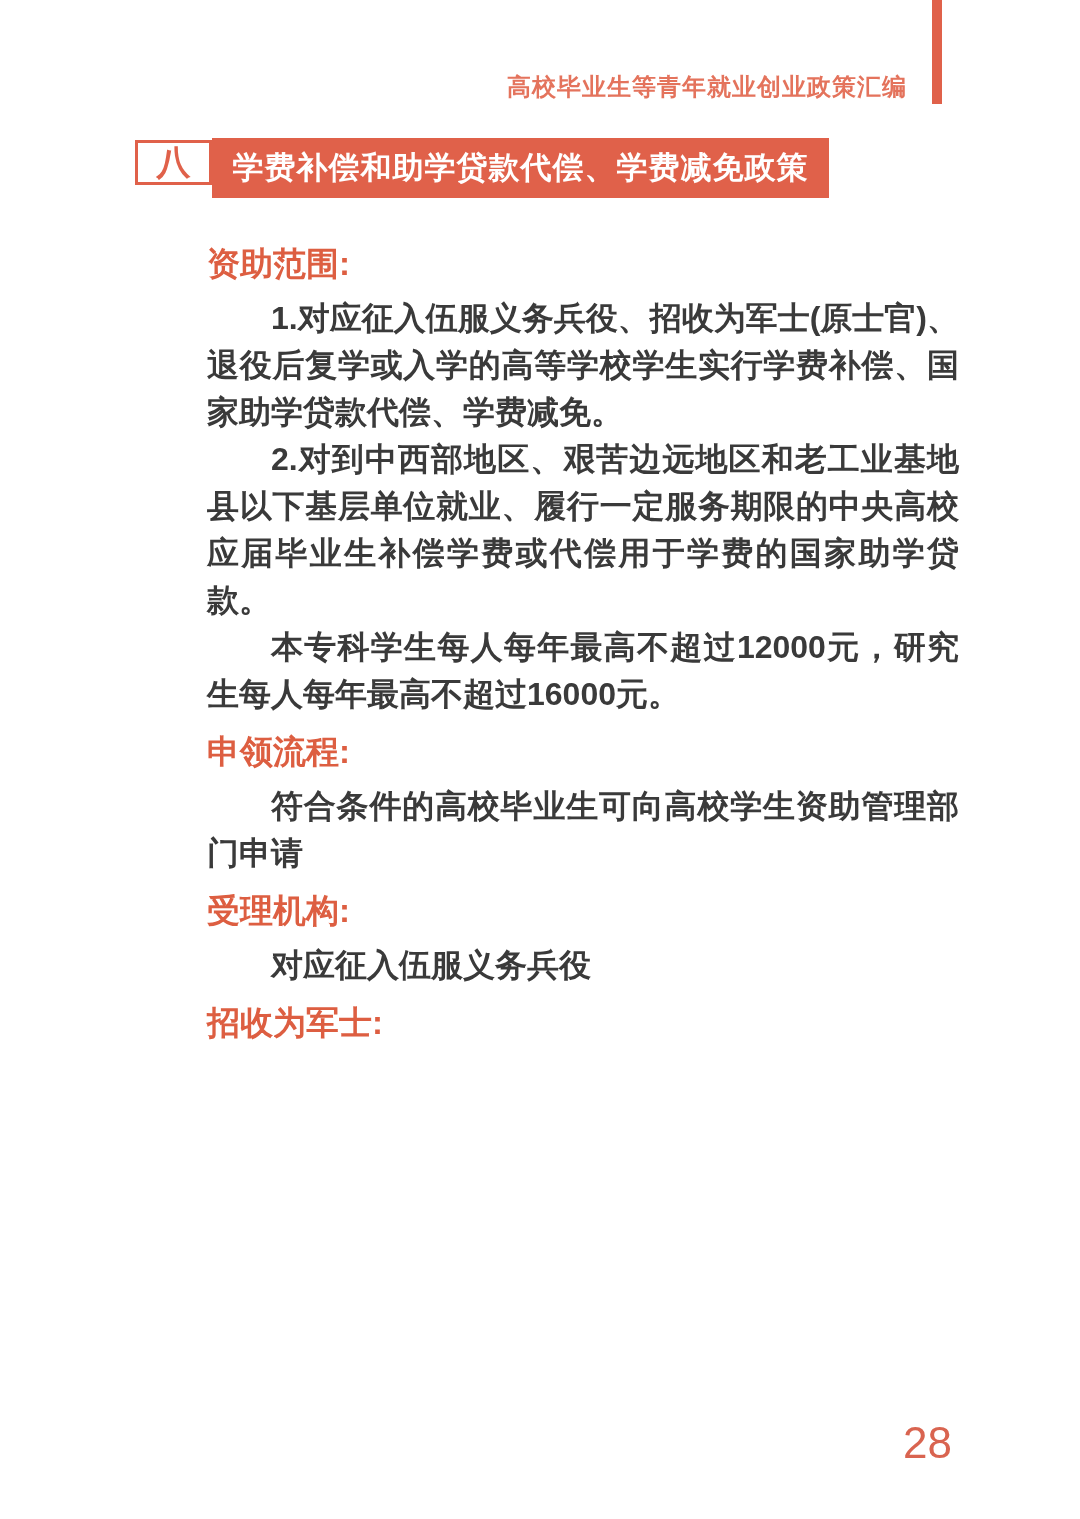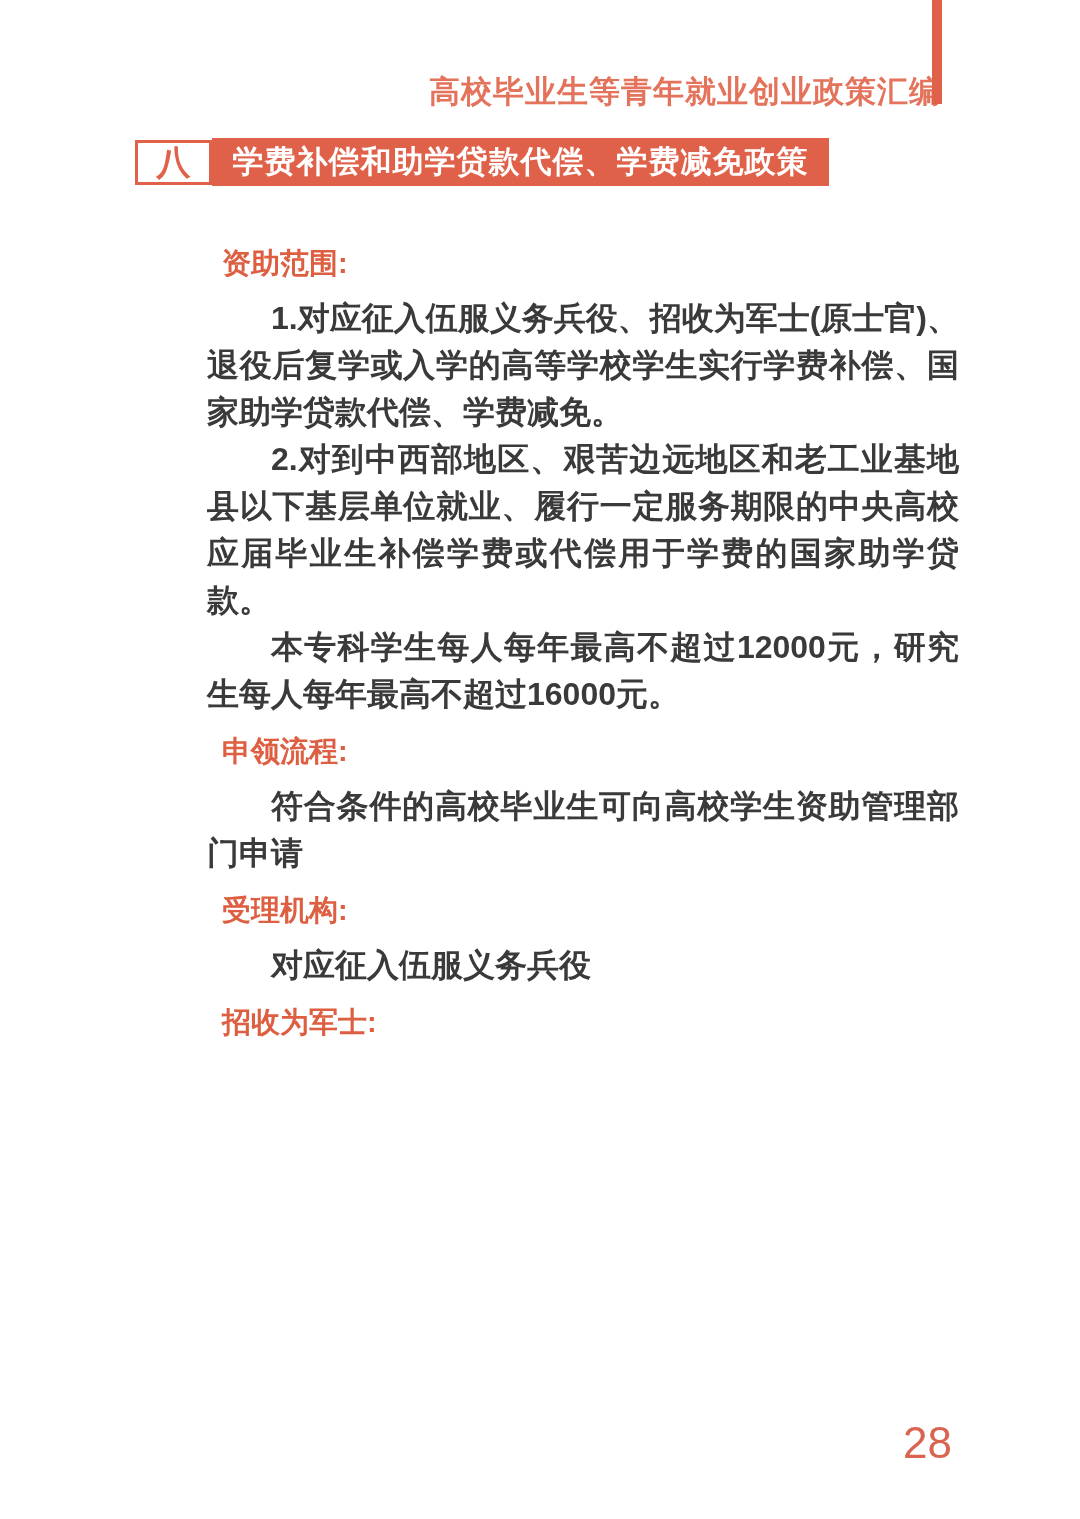--- a/index.html
+++ b/index.html
@@ -13,22 +13,22 @@
   body{font-family:"Liberation Sans","DejaVu Sans",sans-serif;}
   .page{
     position:relative;
     width:1080px;height:1519px;
     background:#ffffff;
     overflow:hidden;
   }
   
   .running-title{
     position:absolute;
-    top:71px;right:139px;
-    font-size:31px;font-weight:bold;
+    top:71px;right:173px;
+    font-size:24px;font-weight:bold;
     color:var(--header-title);
     letter-spacing:1px;
     white-space:nowrap;
   }
   .header-accent-bar{
     position:absolute;
     left:932px;top:0;
     width:10px;height:104px;
     background:var(--accent);
   }
@@ -40,38 +40,38 @@
     box-sizing:border-box;
     border:3px solid var(--accent);
     background:#ffffff;
     display:flex;align-items:center;justify-content:center;
     font-size:34px;font-weight:bold;
     color:var(--accent);
   }
   .section-banner{
     position:absolute;
     left:212px;top:138px;
-    width:617px;height:48px;
+    width:617px;height:60px;
     background:var(--accent);
     display:flex;align-items:center;justify-content:center;
     font-size:31px;font-weight:bold;
     color:#ffffff;
     letter-spacing:1px;
     white-space:nowrap;
   }
   
   .content{
     position:absolute;
     left:207px;top:240px;
     width:752px;
     color:var(--body);
   }
   .content h2{
-    margin:10px 0 8px 15px;
-    font-size:29px;
+    margin:10px 0 8px 0;
+    font-size:33px;
     line-height:47px;
     font-weight:bold;
     color:var(--heading);
   }
   .content h2:first-child{margin-top:0;}
   .content p{
     margin:0;
     font-size:32px;
     line-height:47px;
     text-indent:2em;

